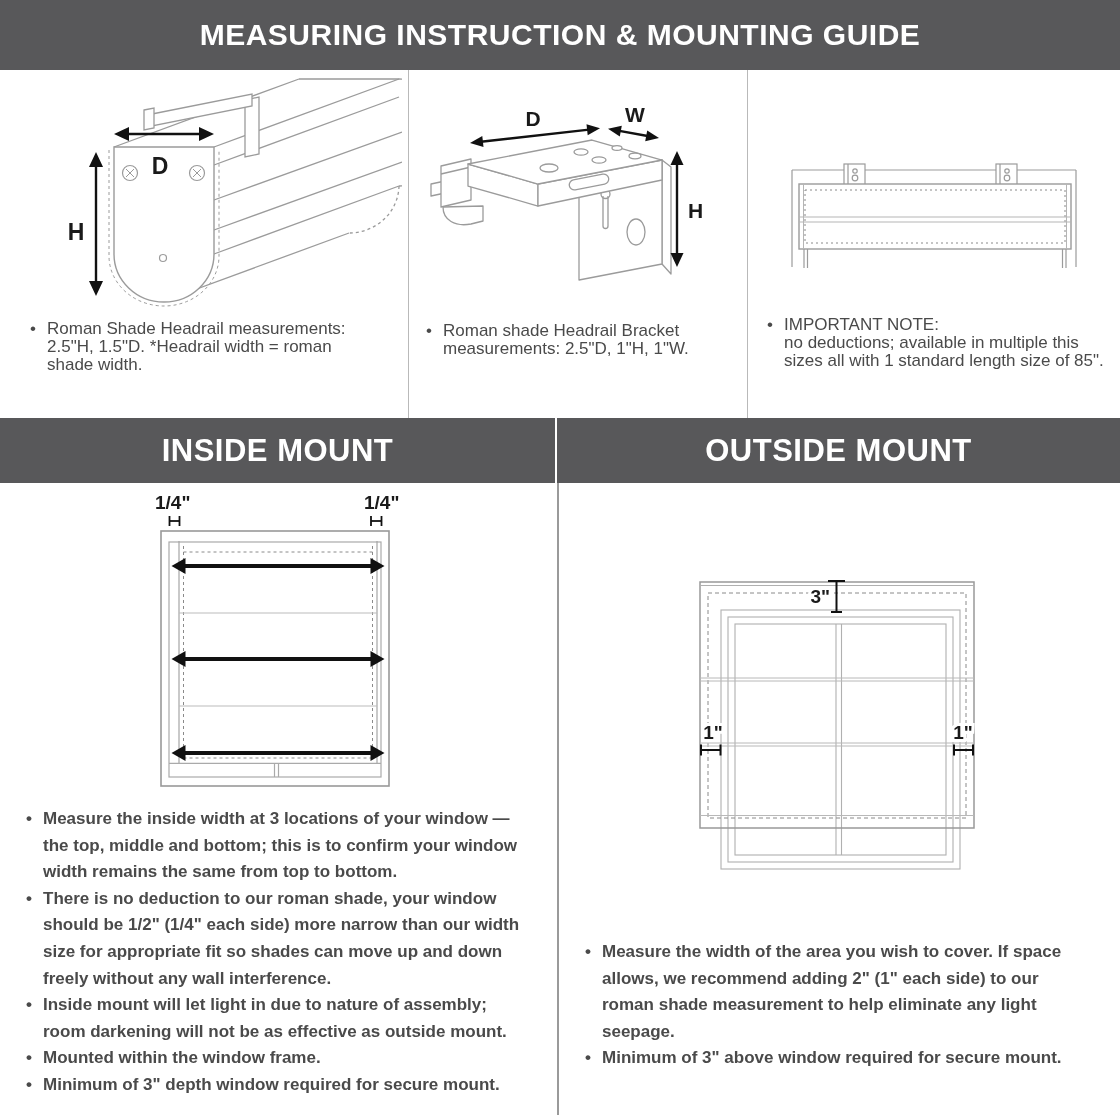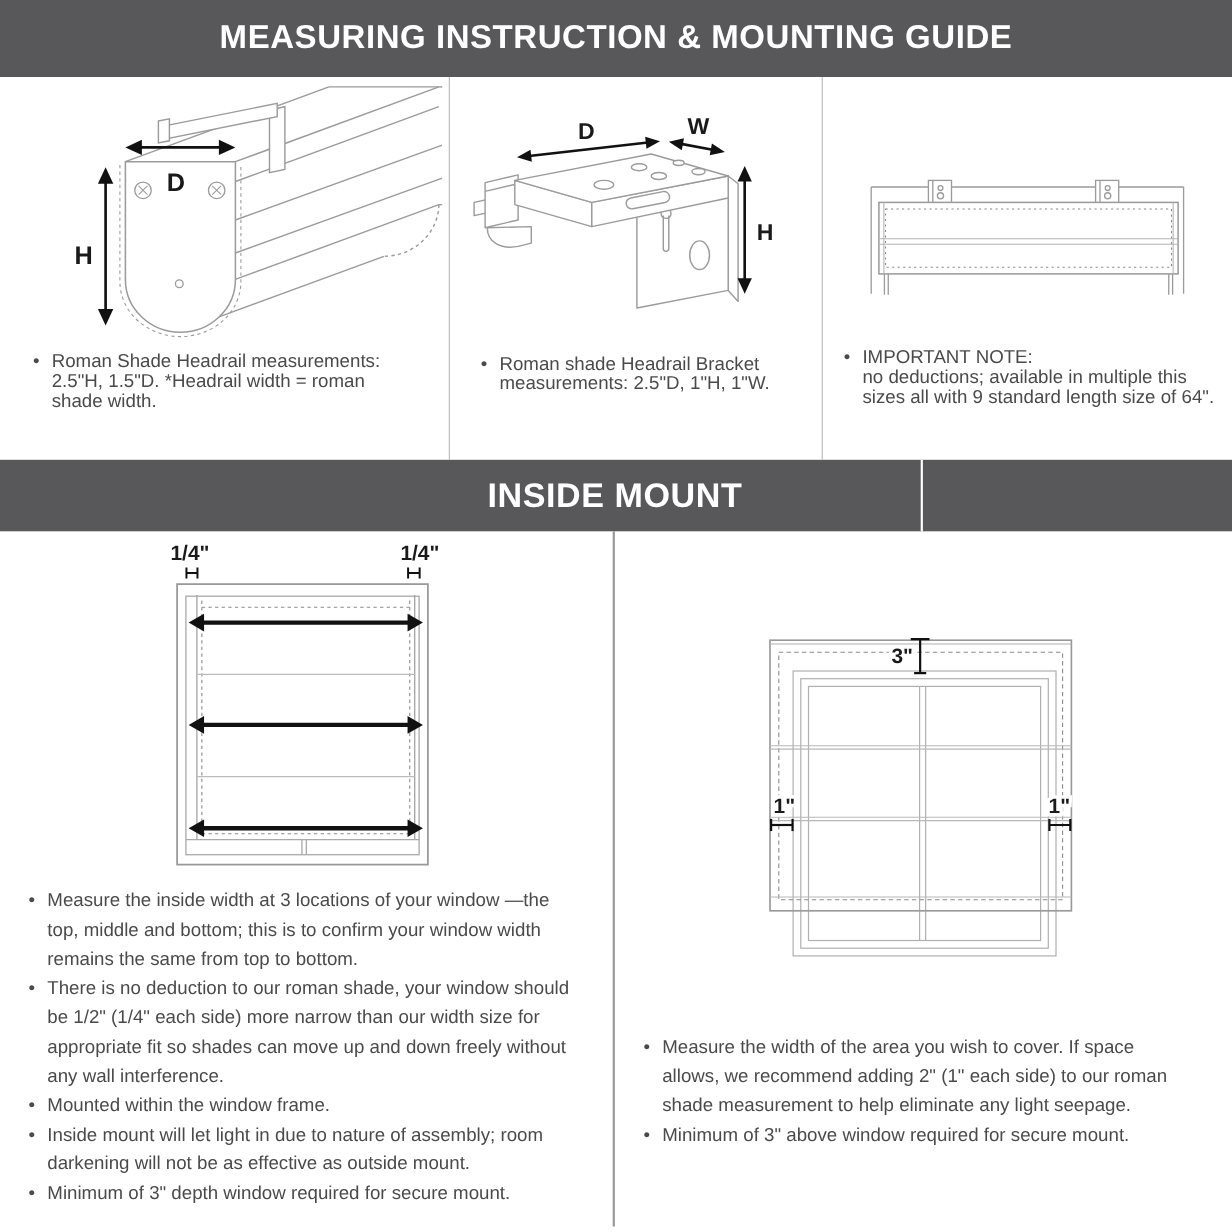--- a/index.html
+++ b/index.html
@@ -22,36 +22,36 @@
   .vdiv { position:absolute; top:0; bottom:0; width:1px; background:#b9b9b9; }
   .vdiv.d1 { left:408px; } .vdiv.d2 { left:747px; }
   .diagram { position:absolute; }
   .note {
     position:absolute; font-size:17px; line-height:18px; color:#4a4a4a;
   }
   .note .b { position:relative; padding-left:17px; }
   .note .b::before { content:"\2022"; position:absolute; left:0; }
   .note .cont { padding-left:17px; }
   .note1 { left:30px; top:250px; width:320px; }
-  .note2 { left:29px; top:252px; width:280px; }
+  .note2 { left:18px; top:252px; width:280px; }
   .note3 { left:20px; top:246px; width:345px; }
   
   .mount-band { height:65px; background:#58585a; display:flex;justify-content:center; }
   .band-half { display:flex; align-items:center; justify-content:center; }
   .band-left { width:557px; border-right:2px solid #fff; }
   .band-right { flex:1; }
   .band-half h2 { margin:0; color:#fff; font-size:31px; font-weight:bold; letter-spacing:0.5px; white-space:nowrap; }
   
   .mount-row { position:relative; height:637px; display:flex; }
   .mount-left { position:relative; width:557px; }
   .mount-divider { position:absolute; left:557px; top:0; width:1.5px; height:632px; background:#9a9a9a; }
   .mount-right { position:relative; flex:1; }
   .bullets {
     position:absolute; margin:0; padding:0; list-style:none;
-    font-size:17px; line-height:26.6px; color:#4a4a4a;
+    font-size:17px; line-height:26.6px; color:#4a4a4a;font-weight:bold;
   }
   .bullets li { position:relative; padding-left:17px; }
   .bullets li::before { content:"\2022"; position:absolute; left:0; }
   .bullets-inside { left:26px; top:323px; width:505px; }
   .bullets-outside { left:28px; top:456px; width:482px; }
   svg text { font-family:"Liberation Sans", sans-serif; }
 </style>
 </head>
 <body>
 
@@ -206,28 +206,31 @@
         <g stroke="#9b9b9b" stroke-width="1.2">
           <line x1="20" y1="89" x2="20" y2="108"></line>
           <line x1="23.5" y1="89" x2="23.5" y2="108"></line>
           <line x1="278.5" y1="89" x2="278.5" y2="108"></line>
           <line x1="282" y1="89" x2="282" y2="108"></line>
         </g>
       </svg>
       <div class="note note3">
         <div class="b">IMPORTANT NOTE:</div>
         <div class="cont">no deductions; available in multiple this</div>
-        <div class="cont">sizes all with 9 standard length size of 64".</div>
+        <div class="cont">sizes all with 1 standard length size of 85".</div>
       </div>
     </div>
   </div>
 
   <div class="mount-band">
     <div class="band-half band-left">
       <h2>INSIDE MOUNT</h2>
+    </div>
+    <div class="band-half band-right">
+      <h2>OUTSIDE MOUNT</h2>
     </div>
   </div>
 
   <div class="mount-row">
     <div class="mount-divider"></div>
 
     <div class="mount-left">
       <svg class="diagram" style="left:138px; top:9px;" width="284" height="306" viewBox="0 0 284 306">
 
         <text x="17" y="17" font-size="19" font-weight="bold" fill="#1a1a1a">1/4"</text>
@@ -271,22 +274,22 @@
           <polygon points="33.5,167 47.5,159 47.5,175" fill="#111"></polygon>
           <polygon points="246.5,167 232.5,159 232.5,175" fill="#111"></polygon>
           <line x1="45" y1="261" x2="235" y2="261" stroke="#111" stroke-width="4"></line>
           <polygon points="33.5,261 47.5,253 47.5,269" fill="#111"></polygon>
           <polygon points="246.5,261 232.5,253 232.5,269" fill="#111"></polygon>
         </g>
       </svg>
       <ul class="bullets bullets-inside">
         <li>Measure the inside width at 3 locations of your window —the top, middle and bottom; this is to confirm your window width remains the same from top to bottom.</li>
         <li>There is no deduction to our roman shade, your window should be 1/2" (1/4" each side) more narrow than our width size for appropriate fit so shades can move up and down freely without any wall interference.</li>
+        <li>Inside mount will let light in due to nature of assembly; room darkening will not be as effective as outside mount.</li>
         <li>Mounted within the window frame.</li>
-        <li>Inside mount will let light in due to nature of assembly; room darkening will not be as effective as outside mount.</li>
         <li>Minimum of 3" depth window required for secure mount.</li>
       </ul>
     </div>
 
     <div class="mount-right">
       <svg class="diagram" style="left:120px; top:89px;" width="310" height="298" viewBox="0 0 310 298">
 
         <g stroke="#b0b0b0" stroke-width="1.1" fill="none">
           <rect x="44" y="38" width="239" height="259"></rect>
           <rect x="51" y="45" width="225" height="245"></rect>

